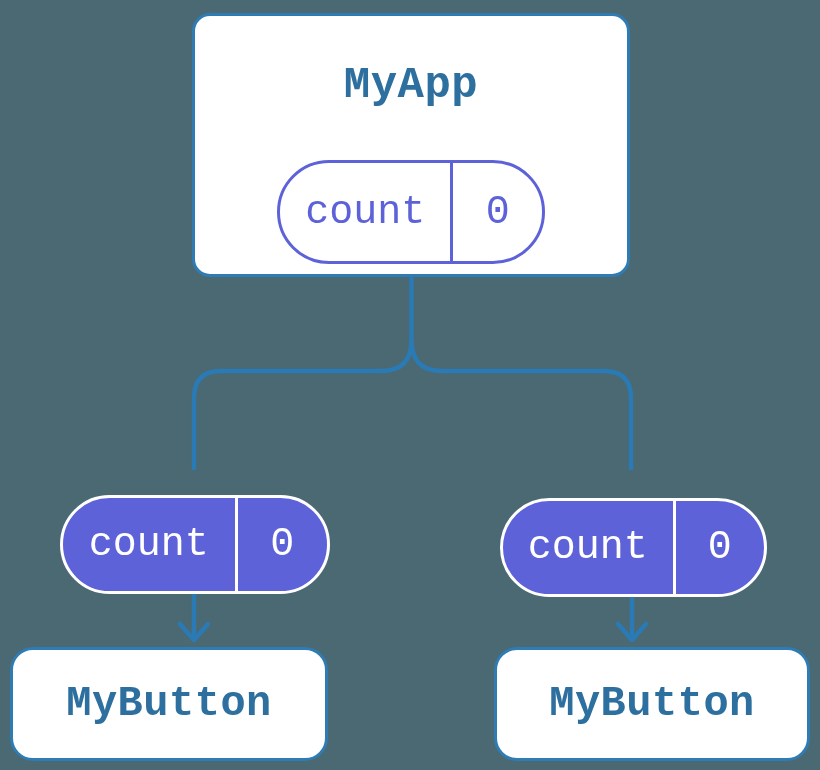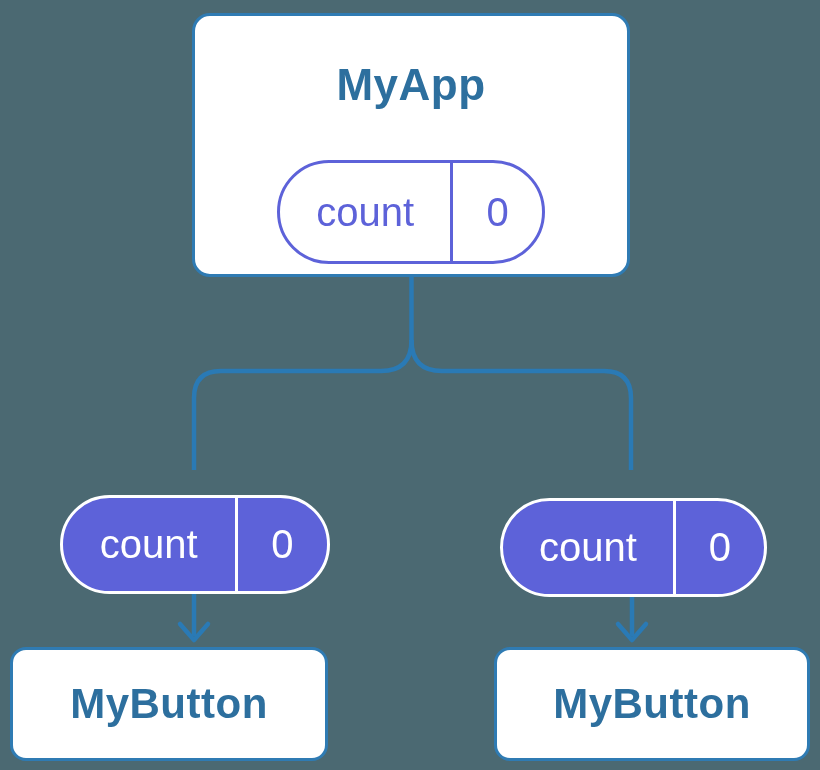--- a/index.html
+++ b/index.html
@@ -10,21 +10,21 @@
     --title:#2D6F9E;
     --white:#FFFFFF;
   }
   *{margin:0;padding:0;box-sizing:border-box;}
   html,body{background:var(--bg);}
   body{
     font-family:"Liberation Sans", sans-serif;
     width:820px;height:770px;overflow:hidden;
   }
   .canvas{
-    position:relative;width:692px;height:770px;background:var(--bg);
+    position:relative;width:692px;height:770px;background:var(--bg);font-family:Liberation Mono, monospace;
   }
   .connectors{
     position:absolute;left:0;top:0;width:820px;height:770px;z-index:1;
   }
   .node{
     position:absolute;background:var(--white);
     border:3px solid var(--box-border);
     z-index:2;
   }
   .node.root{
@@ -53,21 +53,21 @@
   }
   .pill.outline .divider{background:var(--purple);}
   .pill.filled{
     position:absolute;background:var(--purple);
     border:3px solid var(--white);color:var(--white);
   }
   .pill.filled .divider{background:var(--white);}
   .pill.filled.left{left:60px;top:463px;width:270px;height:99px;}
   .pill.filled.right{left:500px;top:466px;width:267px;height:99px;}
   .node.leaf{
-    border-radius:16px;display:flex;align-items:center;justify-content:center;
+    border-radius:23px;display:flex;align-items:center;justify-content:center;
   }
   .node.leaf .node-title{font-size:42px;}
   .node.leaf.left{left:10px;top:647px;width:318px;height:114px;}
   .node.leaf.right{left:494px;top:647px;width:316px;height:114px;}
 </style>
 </head>
 <body>
 
 <div class="canvas">
 

